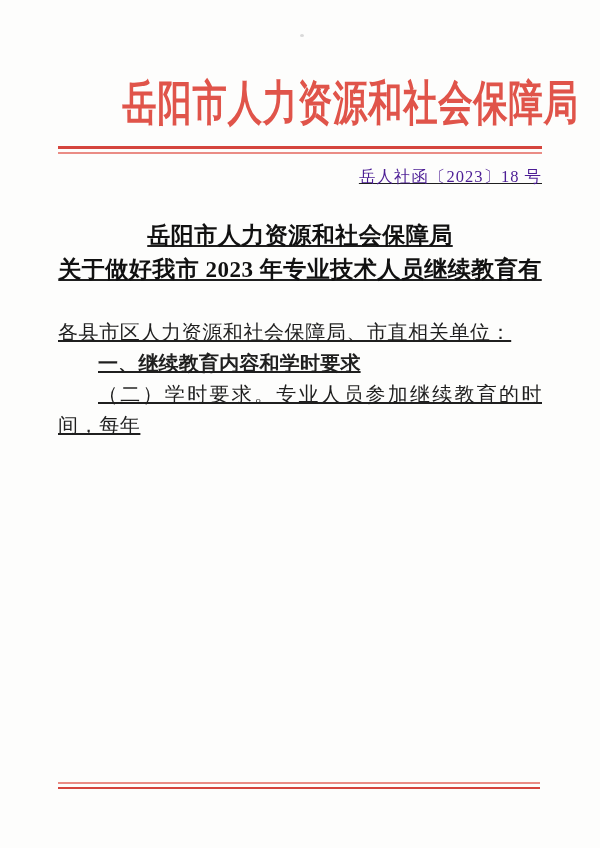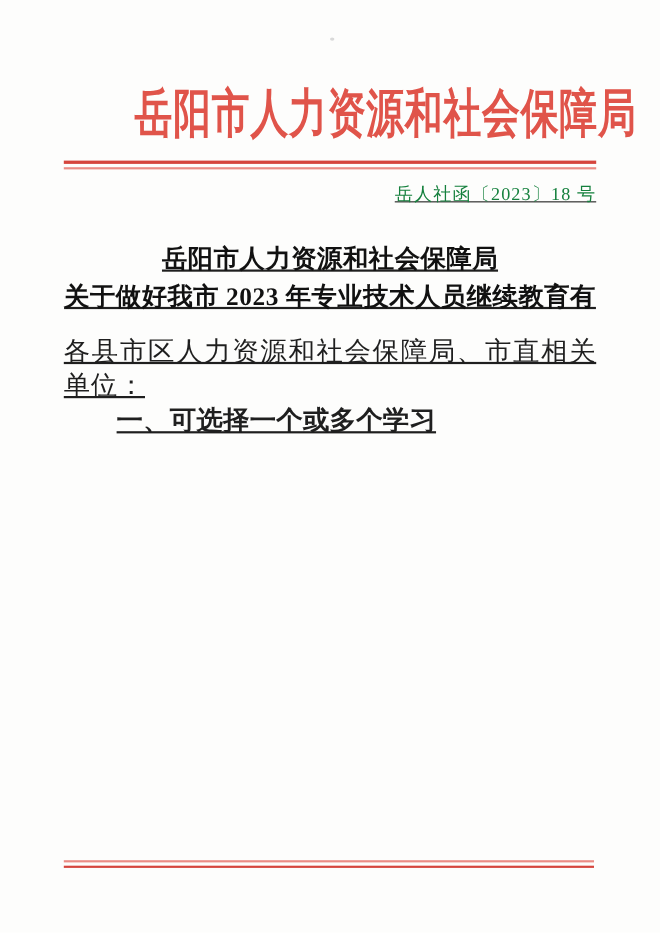--- a/index.html
+++ b/index.html
@@ -56,36 +56,36 @@
     height: 2px;
     background: var(--divider-light-red);
   }
   
   .doc-no {
     margin-top: 13px;
     text-align: right;
     font-size: 16.5px;
     letter-spacing: 1px;
     line-height: 20px;
-    color: #15803d;
+    color: #4c1d95;
   }
   
   .title {
     margin-top: 32px;
     text-align: center;
     font-weight: bold;
     font-size: 23px;
     line-height: 34px;
     letter-spacing: 0.5px;
     color: #111;
   }
   
   .body-text {
-    margin-top: 18px;
-    font-size: 24px;
+    margin-top: 30px;
+    font-size: 20px;
     line-height: 31px;
     letter-spacing: 0.6px;
     text-align: justify;
   }
   .body-text p { margin: 0; }
   .para { text-indent: 2em; }
   .heading { font-weight: bold; font-family: "Liberation Sans", "DejaVu Sans", sans-serif; letter-spacing: 0.2px; }
   
   .footer-rule {
     position: absolute;
@@ -132,21 +132,22 @@
 
     <div class="doc-no">岳人社函〔2023〕18 号</div>
 
     <div class="title">
       <div>岳阳市人力资源和社会保障局</div>
       <div>关于做好我市 2023 年专业技术人员继续教育有</div>
     </div>
 
     <div class="body-text">
       <p class="salutation">各县市区人力资源和社会保障局、市直相关单位：</p>
-      <p class="para heading">一、可选择一个或多个学习</p>
+      <p class="para heading">一、继续教育内容和学时要求</p>
+      <p class="para">（二）学时要求。专业人员参加继续教育的时间，每年</p>
     </div>
   </div>
 
   <div class="footer-rule">
     <div class="fr-top"></div>
     <div class="fr-gap"></div>
     <div class="fr-bottom"></div>
   </div>
 </div>
 

